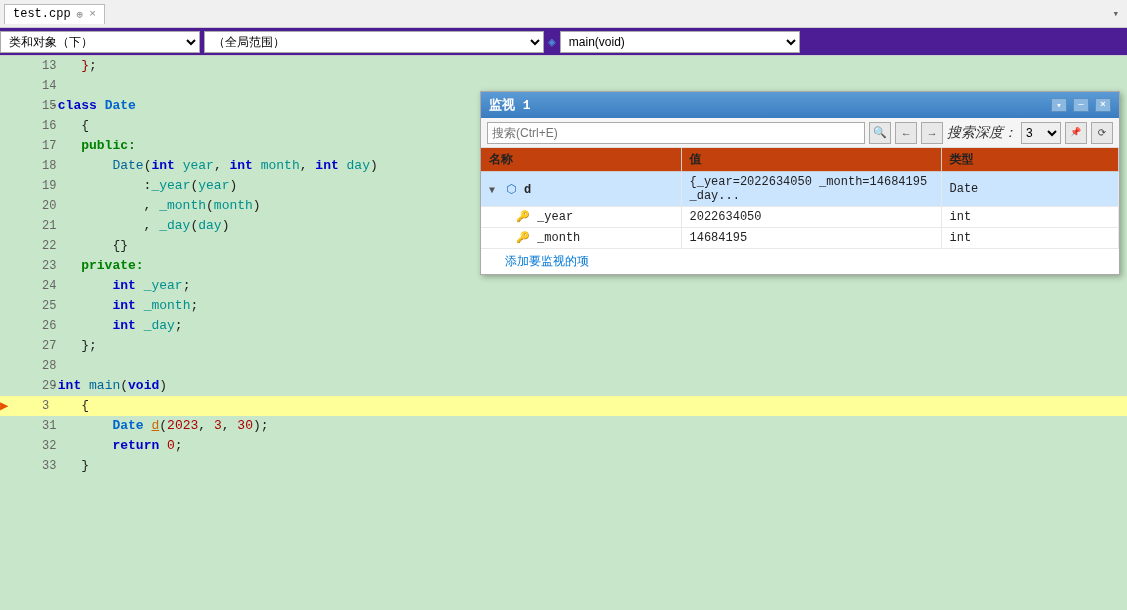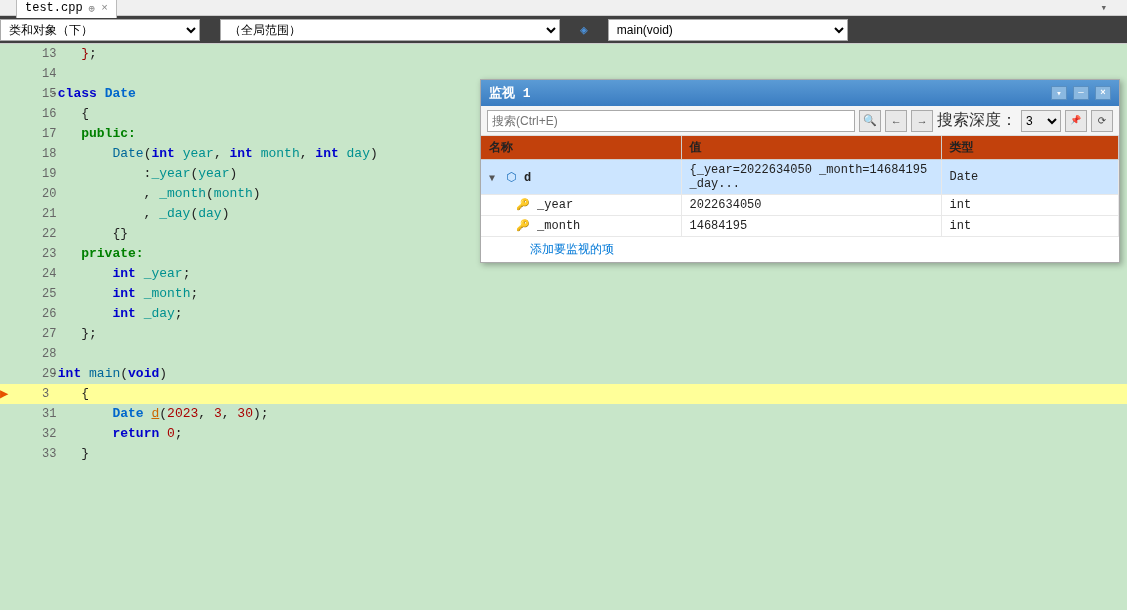--- a/index.html
+++ b/index.html
@@ -12,22 +12,22 @@
       overflow: hidden;
       position: relative;
     }
 
     
     .title-bar {
       display: flex;
       align-items: center;
       background: #f0f0f0;
       border-bottom: 1px solid #ccc;
-      height: 16px;
-      padding: 0 16px;
+      height: 28px;
+      padding: 0 4px;
     }
     .tab {
       display: flex;
       align-items: center;
       background: #fff;
       border: 1px solid #bbb;
       border-bottom: none;
       padding: 2px 8px;
       font-size: 12px;
       gap: 6px;
@@ -37,24 +37,24 @@
       margin-left: auto;
       font-size: 11px;
       color: #666;
       padding-right: 4px;
     }
 
     
     .toolbar {
       display: flex;
       align-items: center;
-      background: #404040;
+      background: #4c1d95;
       border-bottom: 1px solid #ccc;
       height: 28px;
-      gap: 20px;
+      gap: 4px;
     }
     .toolbar-select {
       height: 22px;
       border: 1px solid #aaa;
       background: #fff;
       font-size: 12px;
       padding: 0 4px;
     }
     .toolbar-select.wide { width: 200px; }
     .toolbar-select.mid { width: 340px; }
@@ -185,22 +185,23 @@
       border: 1px solid #aaa;
       background: #e8e8e8;
       display: inline-flex;
       align-items: center;
       justify-content: center;
       font-size: 11px;
       cursor: pointer;
       color: #444;
     }
     .watch-depth-label {
-      font-size: 16px;
+      font-size: 14px;
       color: #333;
+      font-style: italic;
     }
     .watch-depth-select {
       height: 22px;
       width: 40px;
       border: 1px solid #aaa;
       font-size: 12px;
     }
 
     .watch-table {
       width: 100%;
@@ -230,25 +231,24 @@
     }
 
     .expand-icon {
       cursor: pointer;
       color: #555;
       margin-right: 4px;
       font-size: 10px;
     }
 
     .add-watch {
-      padding: 4px 1px;
+      padding: 4px 24px;
       font-size: 12px;
       color: #0078d7;
       cursor: pointer;
-      margin-left: 48px;
     }
 
     .indent1 { padding-left: 20px; }
   </style>
 </head>
 <body>
 
 <div class="title-bar">
   <div class="tab">
     <span>test.cpp</span>

